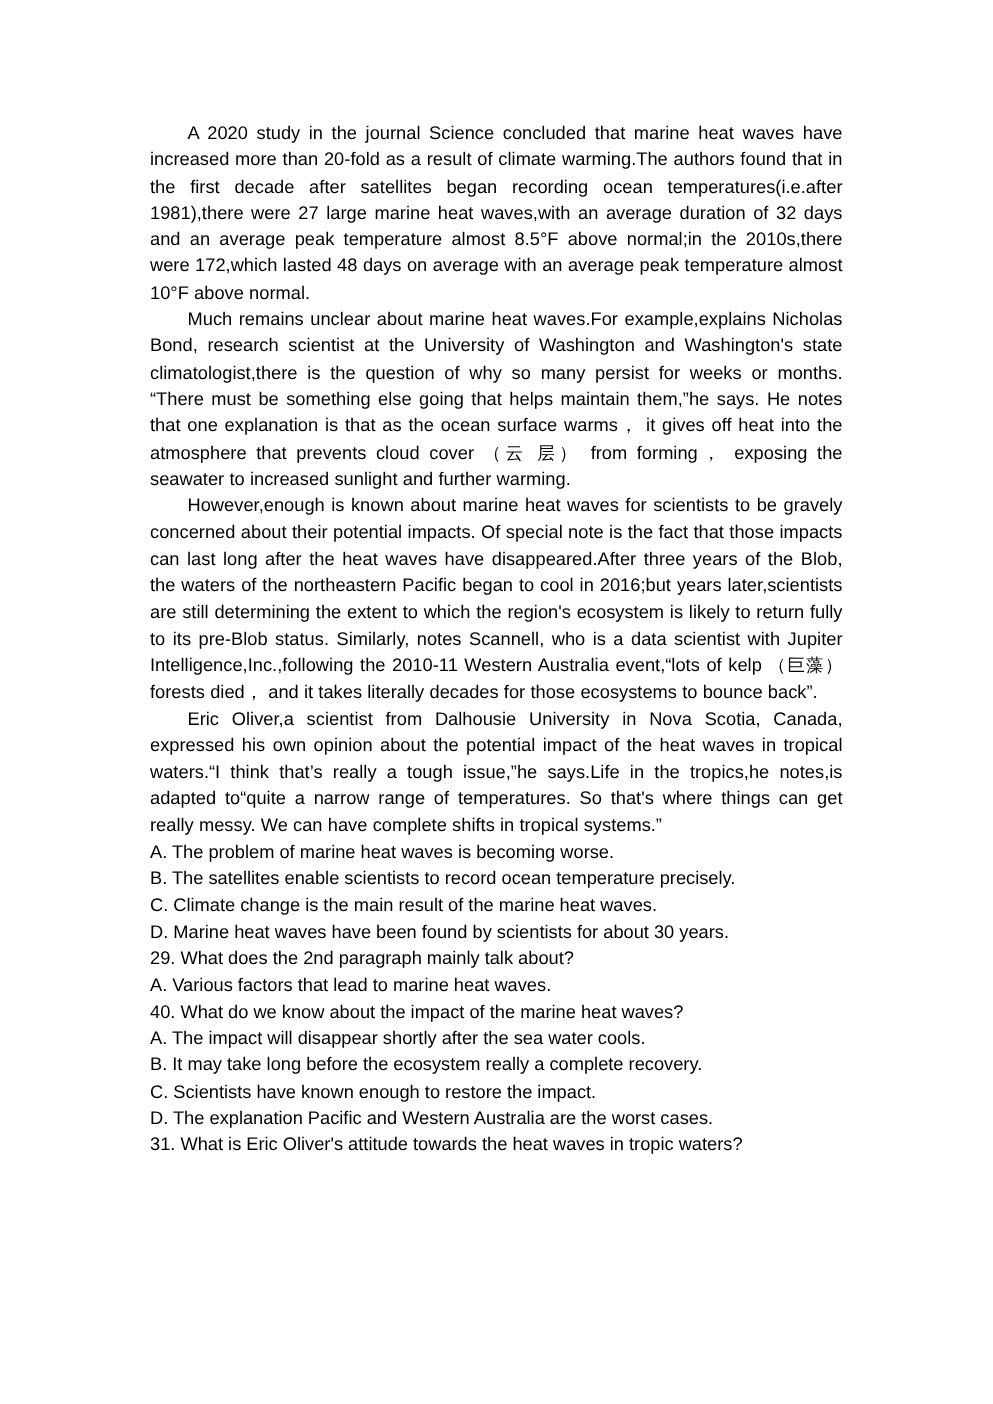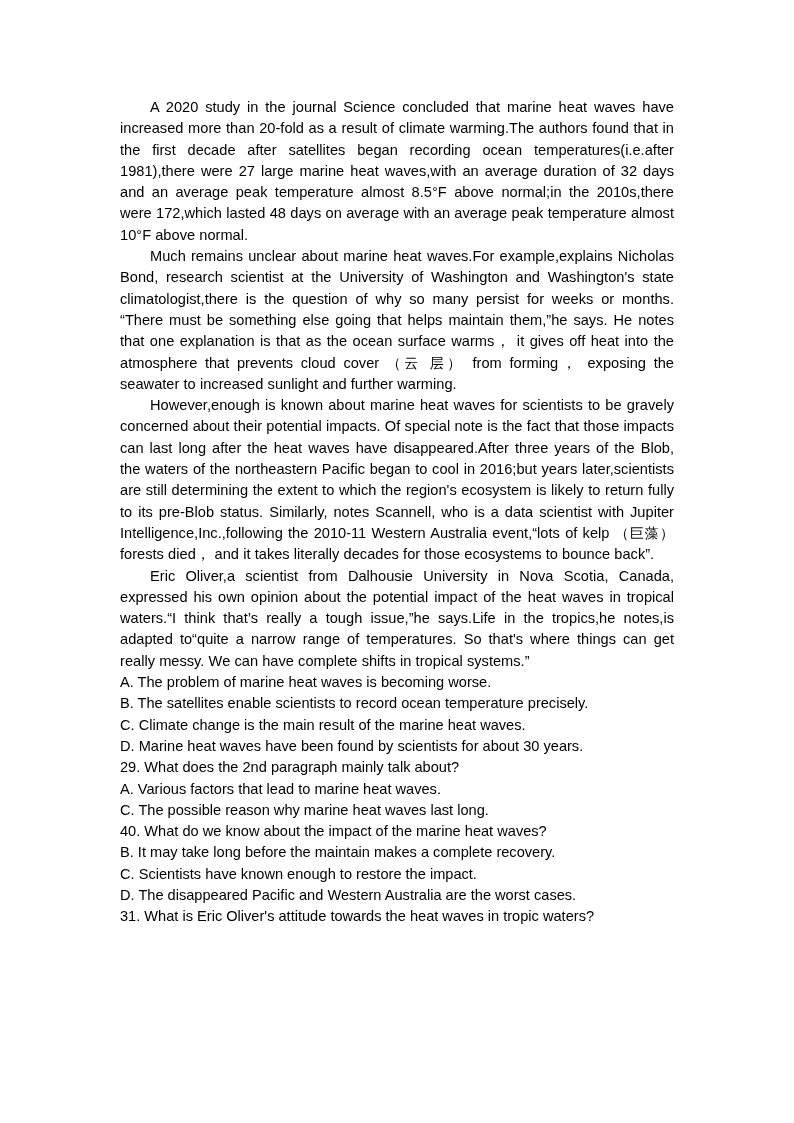--- a/index.html
+++ b/index.html
@@ -67,22 +67,22 @@
         <p class="para"><span>Eric Oliver,a scientist from Dalhousie University in Nova Scotia, Canada, expressed his own opinion about the potential impact of the heat waves in tropical waters.“I think that’s really a tough issue,”he says.Life in the tropics,he notes,is adapted to“quite a narrow range of temperatures. So that's where things can get really messy. We can have complete shifts in tropical systems.”</span></p>
       </div>
 
     <div class="questions" id="questions-container">
         <p class="qline">A. The problem of marine heat waves is becoming worse.</p>
         <p class="qline">B. The satellites enable scientists to record ocean temperature precisely.</p>
         <p class="qline">C. Climate change is the main result of the marine heat waves.</p>
         <p class="qline">D. Marine heat waves have been found by scientists for about 30 years.</p>
         <p class="qline">29. What does the 2nd paragraph mainly talk about?</p>
         <p class="qline">A. Various factors that lead to marine heat waves.</p>
-        <p class="qline">C. The possible reason why marine heat waves last long.</p>
         <p class="qline">40. What do we know about the impact of the marine heat waves?</p>
-        <p class="qline">B. It may take long before the maintain makes a complete recovery.</p>
+        <p class="qline">A. The impact will disappear shortly after the sea water cools.</p>
+        <p class="qline">B. It may take long before the ecosystem really a complete recovery.</p>
         <p class="qline">C. Scientists have known enough to restore the impact.</p>
-        <p class="qline">D. The disappeared Pacific and Western Australia are the worst cases.</p>
+        <p class="qline">D. The explanation Pacific and Western Australia are the worst cases.</p>
         <p class="qline">31. What is Eric Oliver's attitude towards the heat waves in tropic waters?</p>
       </div>
 
   </div>
 </div>
 
 </body></html>

